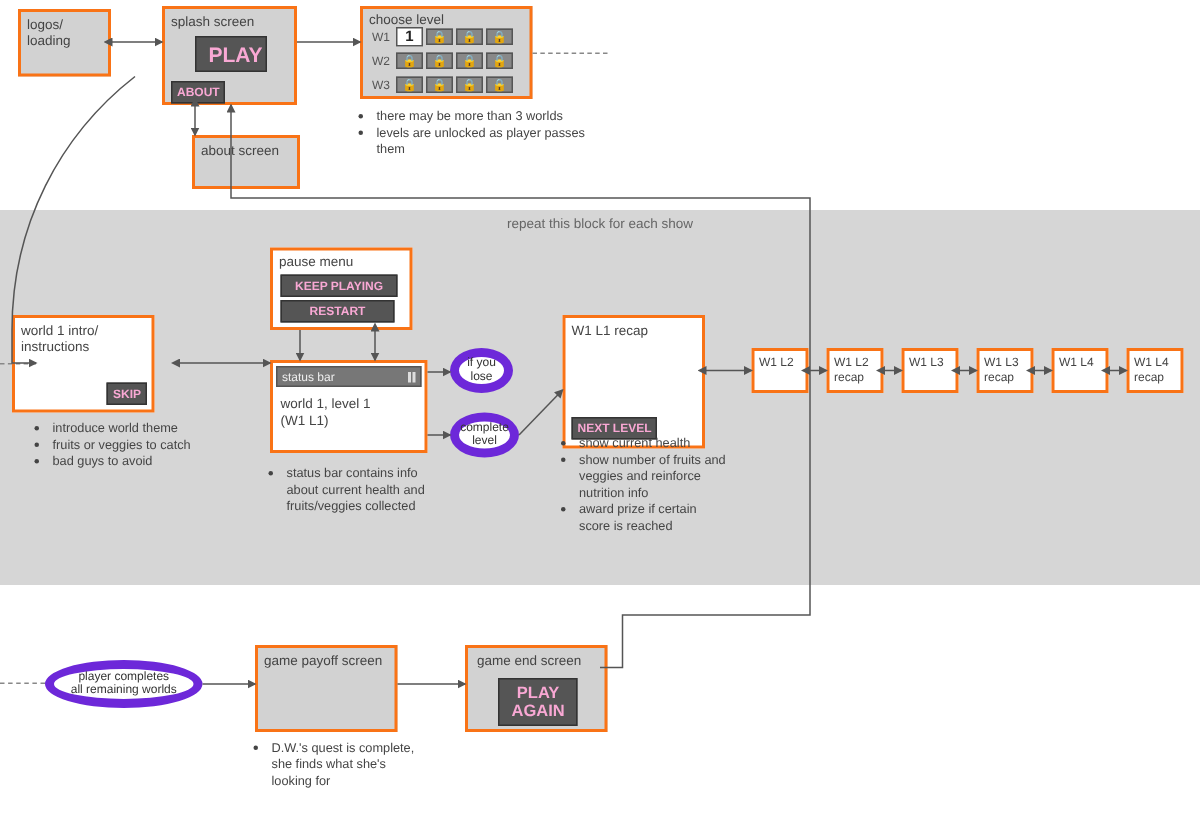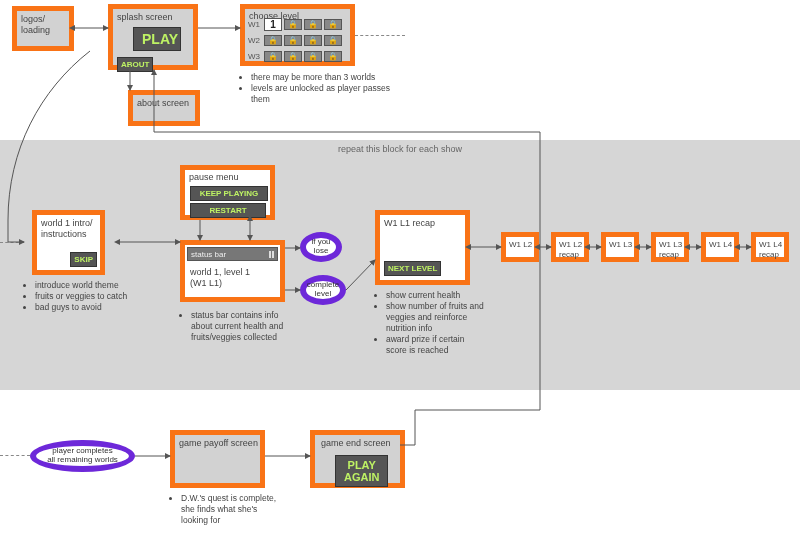--- a/index.html
+++ b/index.html
@@ -8,34 +8,34 @@
     font-size: 9px;
     color: #333;
     background: #fff;
     width: 800px;
     height: 549px;
     position: relative;
     overflow: hidden;
   }
   .box {
     position: absolute;
-    border: 5px solid #f97316;
+    border: 2px solid #f97316;
     background: #fff;
   }
   .box.grey { background: #d2d2d2; }
   .label {
     position: absolute;
     font-size: 9px;
     color: #444;
     line-height: 1.2;
   }
   .btn {
     position: absolute;
     background: #555;
-    color: #bef264;
+    color: #f9a8d4;
     border: 1px solid #333;
     font-weight: bold;
     font-size: 8px;
     text-align: center;
     padding: 2px 3px;
   }
   .btn.big { font-size: 14px; padding: 3px 8px; }
   .bullet {
     position: absolute;
     font-size: 8.5px;
@@ -146,21 +146,21 @@
 <ul class="bullet" style="left:240px; top:72px; width:160px;">
   <li>there may be more than 3 worlds</li>
   <li>levels are unlocked as player passes them</li>
 </ul>
 
 <div class="dashed-line" style="left:355px; top:35px; width:50px;"></div>
 
 <div class="repeat-band" style="top:140px; height:250px;"></div>
 <div class="repeat-title" style="top:144px;">repeat this block for each show</div>
 
-<div class="box" style="left:32px; top:210px; width:73px; height:65px;">
+<div class="box" style="left:8px; top:210px; width:95px; height:65px;">
   <div class="label" style="left:4px; top:3px; white-space:pre-line;">world 1 intro/
 instructions</div>
   <div class="btn" style="right:3px; bottom:3px;">SKIP</div>
 </div>
 <ul class="bullet" style="left:24px; top:280px; width:110px;">
   <li>introduce world theme</li>
   <li>fruits or veggies to catch</li>
   <li>bad guys to avoid</li>
 </ul>
 <div class="dashed-line" style="left:0px; top:242px; width:24px;"></div>
@@ -184,21 +184,21 @@
 </div>
 <ul class="bullet" style="left:180px; top:310px; width:115px;">
   <li>status bar contains info about current health and fruits/veggies collected</li>
 </ul>
 
 <div class="ellipse" style="left:300px; top:232px; width:42px; height:30px; white-space:pre-line;">if you
 lose</div>
 <div class="ellipse" style="left:300px; top:275px; width:46px; height:30px; white-space:pre-line;">complete
 level</div>
 
-<div class="box" style="left:375px; top:210px; width:95px; height:75px;">
+<div class="box" style="left:375px; top:210px; width:95px; height:89px;">
   <div class="label" style="left:4px; top:3px;">W1 L1 recap</div>
   <div class="btn" style="left:4px; bottom:4px;margin-top:28px;">NEXT LEVEL</div>
 </div>
 <ul class="bullet" style="left:375px; top:290px; width:110px;">
   <li>show current health</li>
   <li>show number of fruits and veggies and reinforce nutrition info</li>
   <li>award prize if certain score is reached</li>
 </ul>
 
 <div class="box" style="left:501px; top:232px; width:38px; height:30px;">

